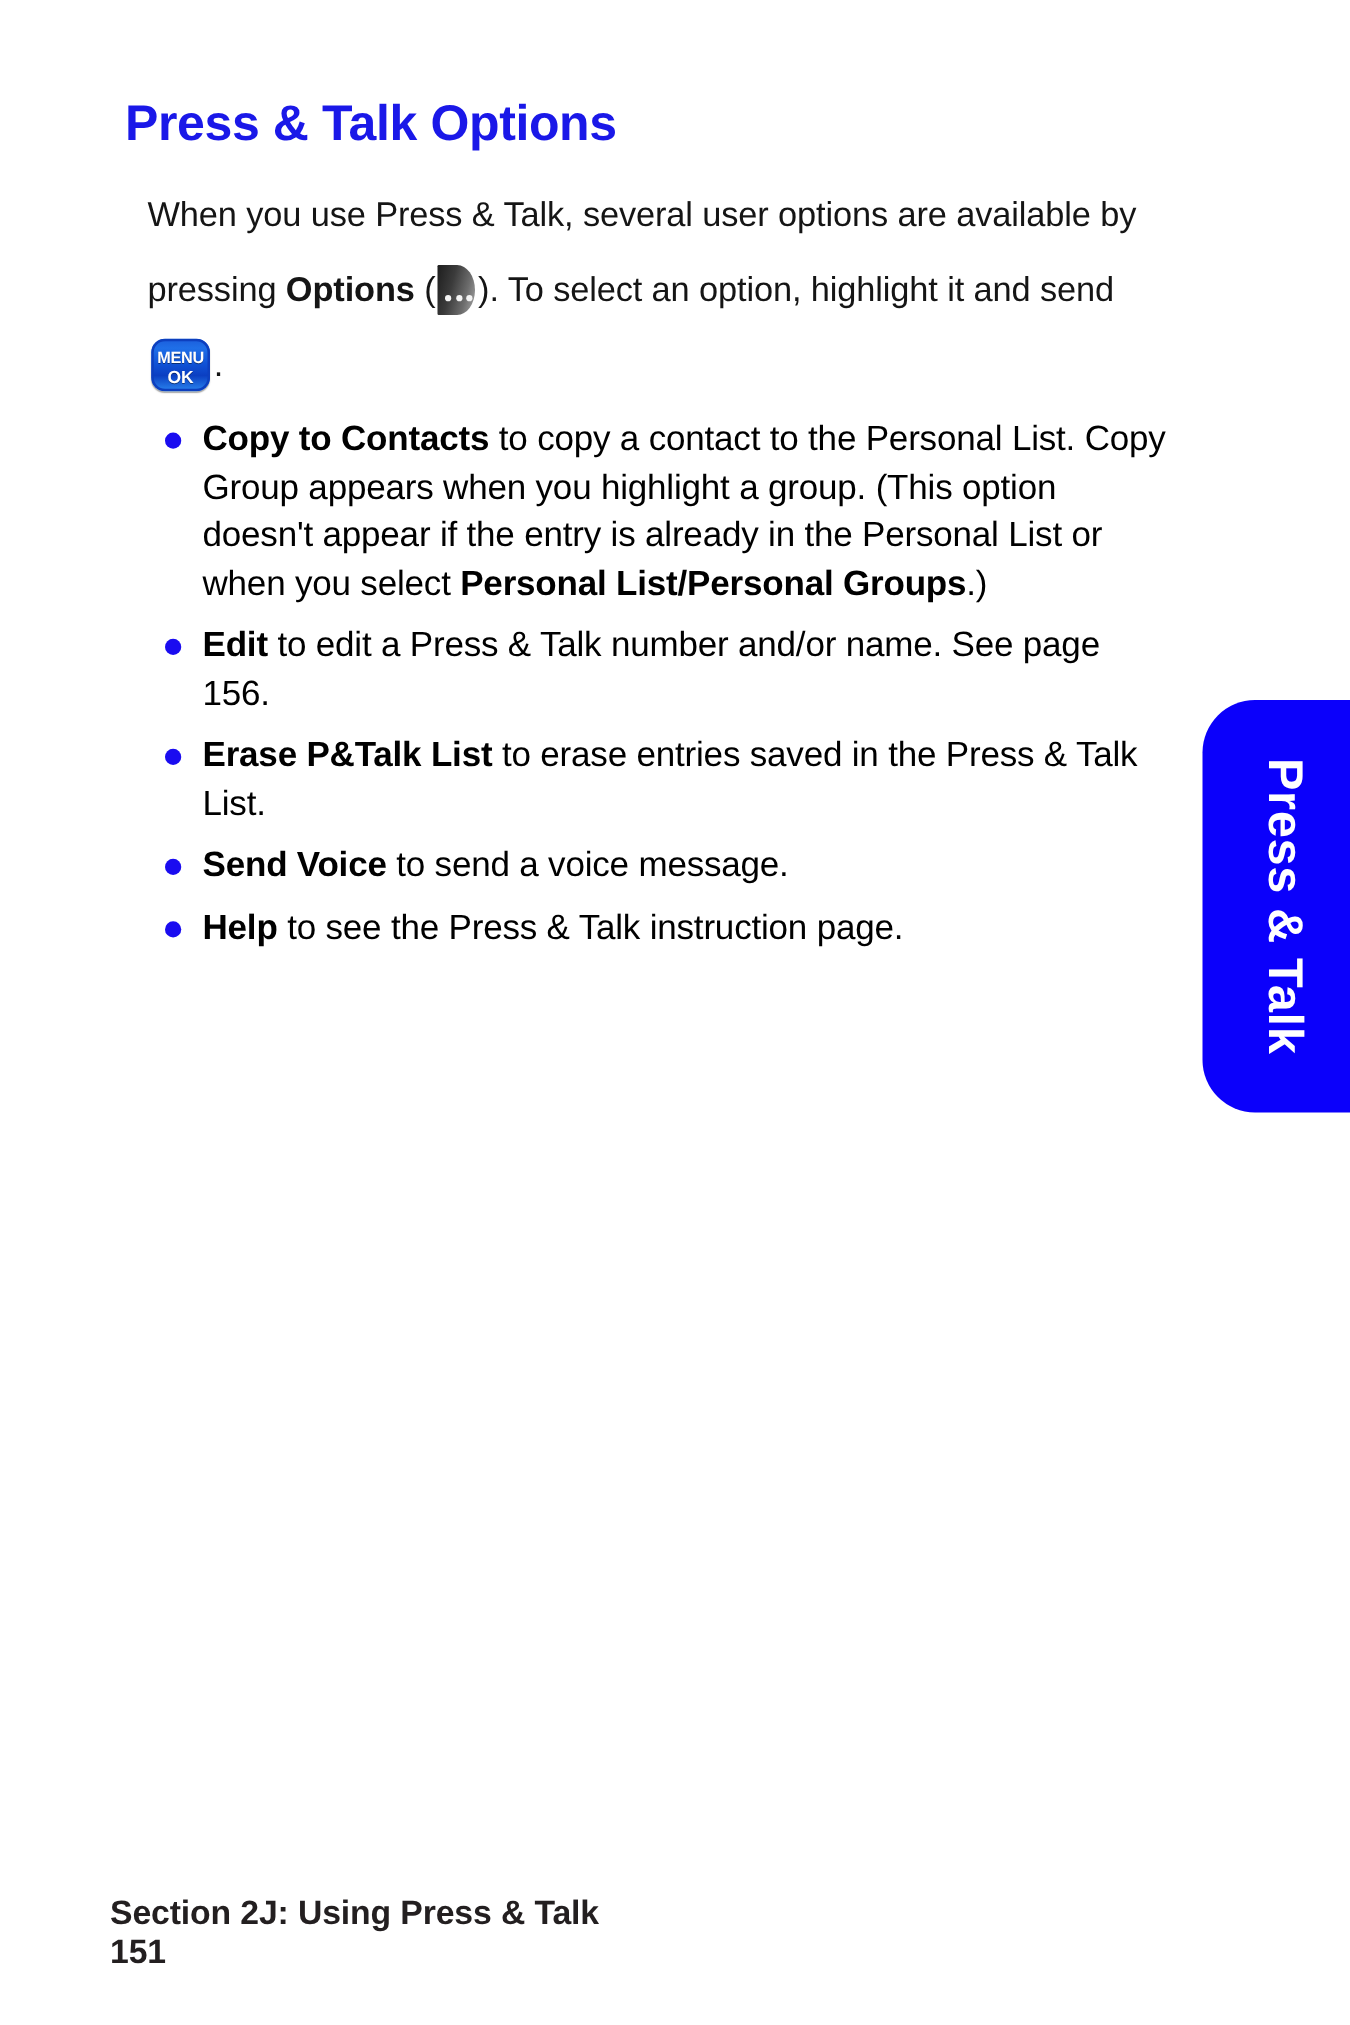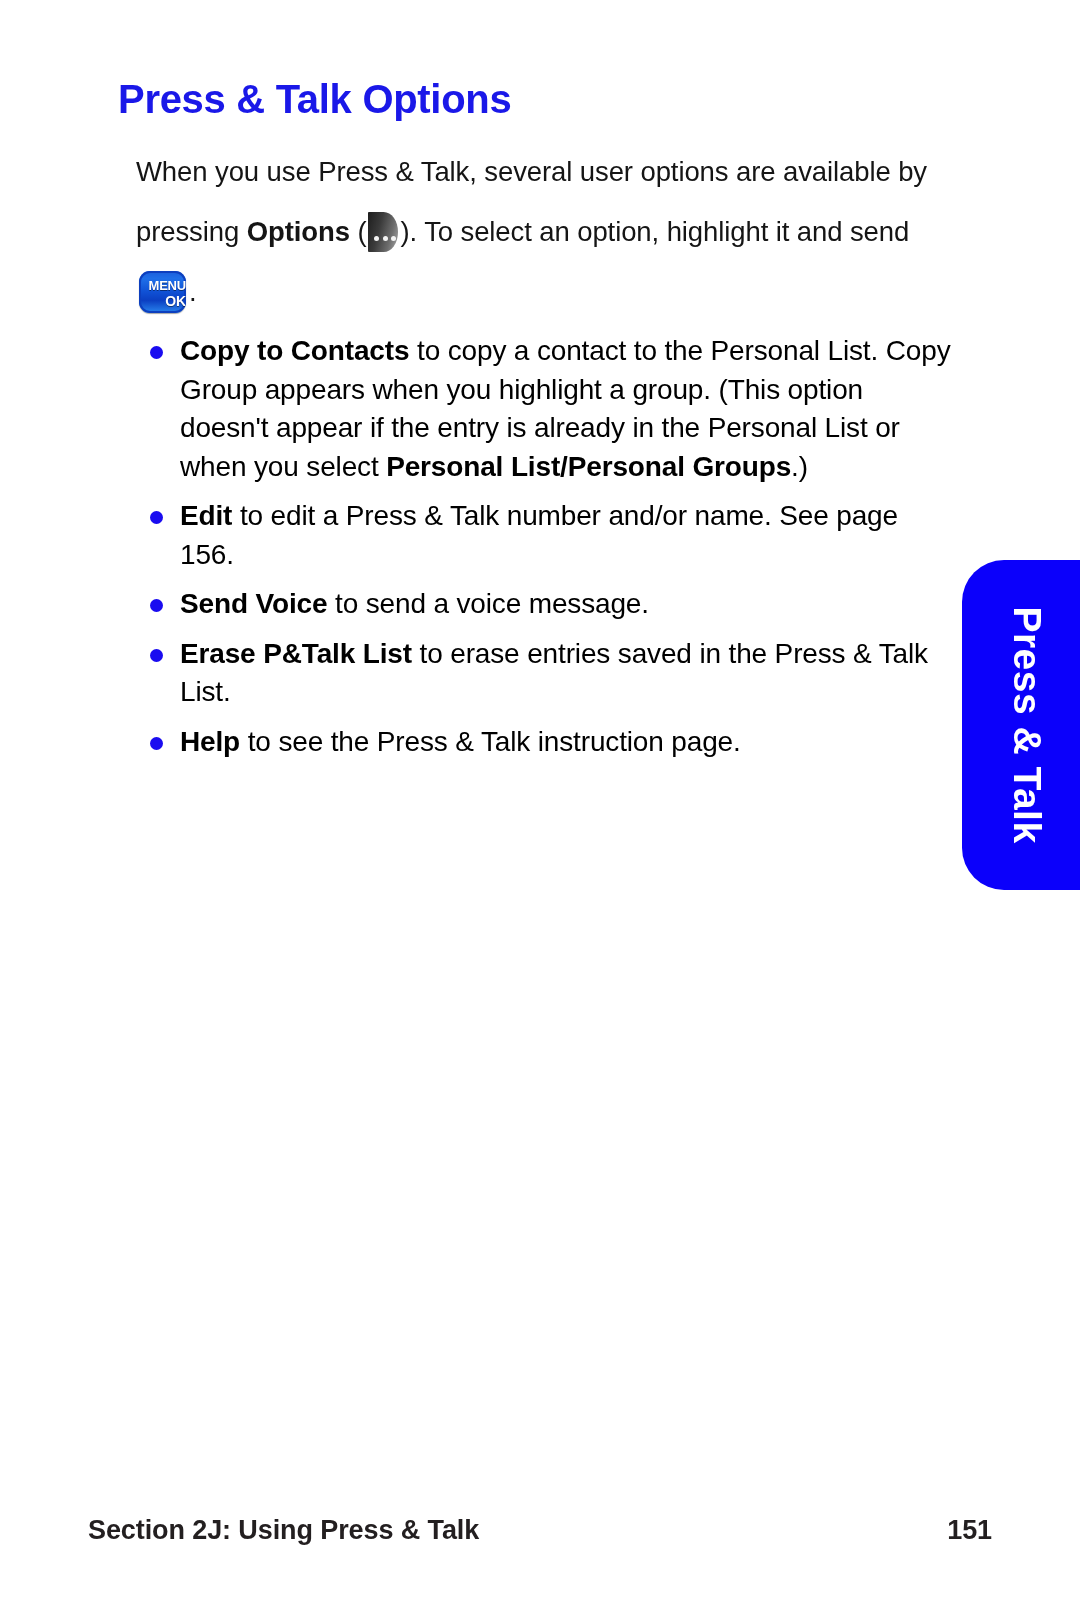--- a/index.html
+++ b/index.html
@@ -50,21 +50,21 @@
     color: #ffffff;
     font-weight: bold;
     font-size: 39px;
     letter-spacing: 0.5px;
     font-family: "Liberation Sans", "DejaVu Sans", sans-serif;
   }
 
   
   .content {
     position: absolute;
-    left: 118px;
+    left: 100px;
     top: 78px;
     width: 840px;
   }
 
   h1.page-title {
     margin: 0 0 22px 0;
     padding: 0;
     color: #1a18e8;
     font-size: 40px;
     font-weight: bold;
@@ -122,21 +122,21 @@
     vertical-align: -12px;
     margin: 0 3px;
     border-radius: 11px;
     background: linear-gradient(180deg, #1b5ddb 0%, #1f6fe8 18%, #1052d6 48%, #0b3fc2 70%, #2a86ef 100%);
     box-shadow: inset 0 0 0 2px #0d3fbe, 0 1px 1px rgba(0,0,0,.35);
     overflow: hidden;
   }
   .icon-menuok .kt {
     position: absolute;
     left: 0; right: 0;
-    text-align: right;
+    text-align: center;
     color: #ffffff;
     font-weight: bold;
     font-family: "Liberation Sans", "DejaVu Sans", sans-serif;
     line-height: 1;
     text-shadow: 0 1px 0 rgba(0,0,0,.45);
   }
   .icon-menuok .kt.menu { top: 8px;  font-size: 13px; letter-spacing: -0.2px; }
   .icon-menuok .kt.ok   { top: 23px; font-size: 14px; }
 
   
@@ -172,20 +172,21 @@
     left: 88px;
     right: 88px;
     top: 1515px;
     display: flex;
     align-items: baseline;
     justify-content: space-between;
     font-size: 27px;
     font-weight: bold;
     color: #231f20;
     letter-spacing: -0.1px;
+    flex-direction: column;
   }
 </style>
 </head>
 <body>
 
 <div class="page">
 
   <div class="side-tab">
     <span class="side-tab-label">Press &amp; Talk</span>
   </div>
@@ -198,22 +199,22 @@
       <span>When you use Press &amp; Talk, several user options are available by pressing </span><b>Options</b><span> (</span><span class="icon-softkey"><span class="dots">
             <i></i>
             <i></i>
             <i></i>
           </span></span><span>). To select an option, highlight it and send </span><span class="icon-menuok"><span class="kt menu">MENU</span><span class="kt ok">OK</span></span><span>.</span>
     </p>
 
     <ul class="opt-list">
         <li><b>Copy to Contacts</b><span> to copy a contact to the Personal List. Copy Group appears when you highlight a group. (This option doesn't appear if the entry is already in the Personal List or when you select </span><b>Personal List/Personal Groups</b><span>.)</span></li>
         <li><b>Edit</b><span> to edit a Press &amp; Talk number and/or name. See page 156.</span></li>
+        <li><b>Erase P&amp;Talk List</b><span> to erase entries saved in the Press &amp; Talk List.</span></li>
         <li><b>Send Voice</b><span> to send a voice message.</span></li>
-        <li><b>Erase P&amp;Talk List</b><span> to erase entries saved in the Press &amp; Talk List.</span></li>
         <li><b>Help</b><span> to see the Press &amp; Talk instruction page.</span></li>
       </ul>
 
   </div>
 
   <div class="footer">
     <span>Section 2J: Using Press &amp; Talk</span>
     <span>151</span>
   </div>
 

